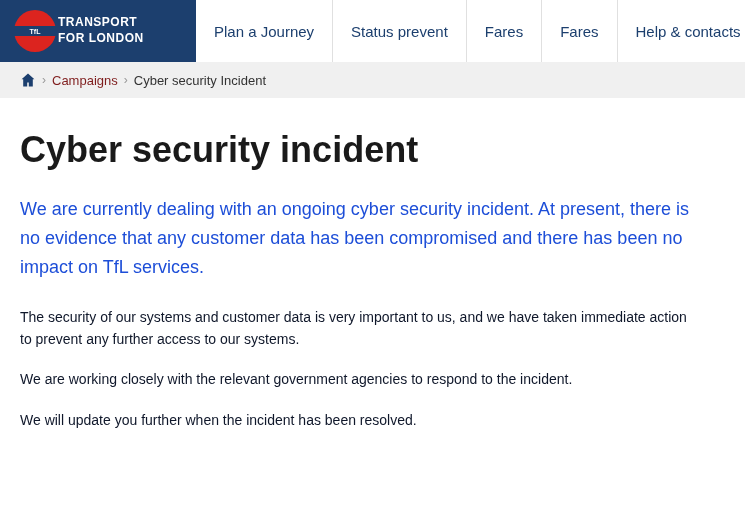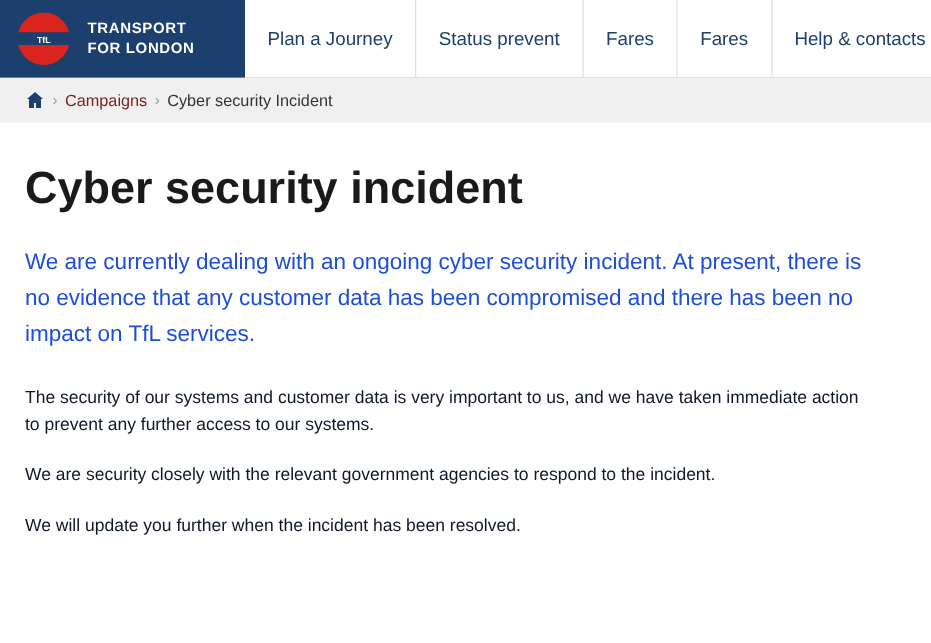--- a/index.html
+++ b/index.html
@@ -23,21 +23,21 @@
       height: 62px;
     }
 
     .tfl-logo-area {
       display: flex;
       align-items: center;
       background: #1c3f6e;
       padding: 0 14px;
       height: 100%;
       min-width: 196px;
-      gap: 14px;
+      gap: 2px;
     }
 
     .tfl-roundel {
       width: 42px;
       height: 42px;
       flex-shrink: 0;
     }
 
     .tfl-name {
       color: #ffffff;
@@ -181,15 +181,15 @@
   <span class="breadcrumb-sep">›</span>
   <a class="breadcrumb-link">Campaigns</a>
   <span class="breadcrumb-sep">›</span>
   <span class="breadcrumb-current">Cyber security Incident</span>
 </div>
 
 <div class="main-content">
   <h1 class="page-title">Cyber security incident</h1>
   <p class="intro-paragraph">We are currently dealing with an ongoing cyber security incident. At present, there is no evidence that any customer data has been compromised and there has been no impact on TfL services.</p>
   <p class="body-paragraph">The security of our systems and customer data is very important to us, and we have taken immediate action to prevent any further access to our systems.</p>
-  <p class="body-paragraph">We are security closely with the relevant government agencies to respond to the incident.</p>
+  <p class="body-paragraph">We are working closely with the relevant government agencies to respond to the incident.</p>
   <p class="body-paragraph">We will update you further when the incident has been resolved.</p>
 </div>
 
 </body></html>

